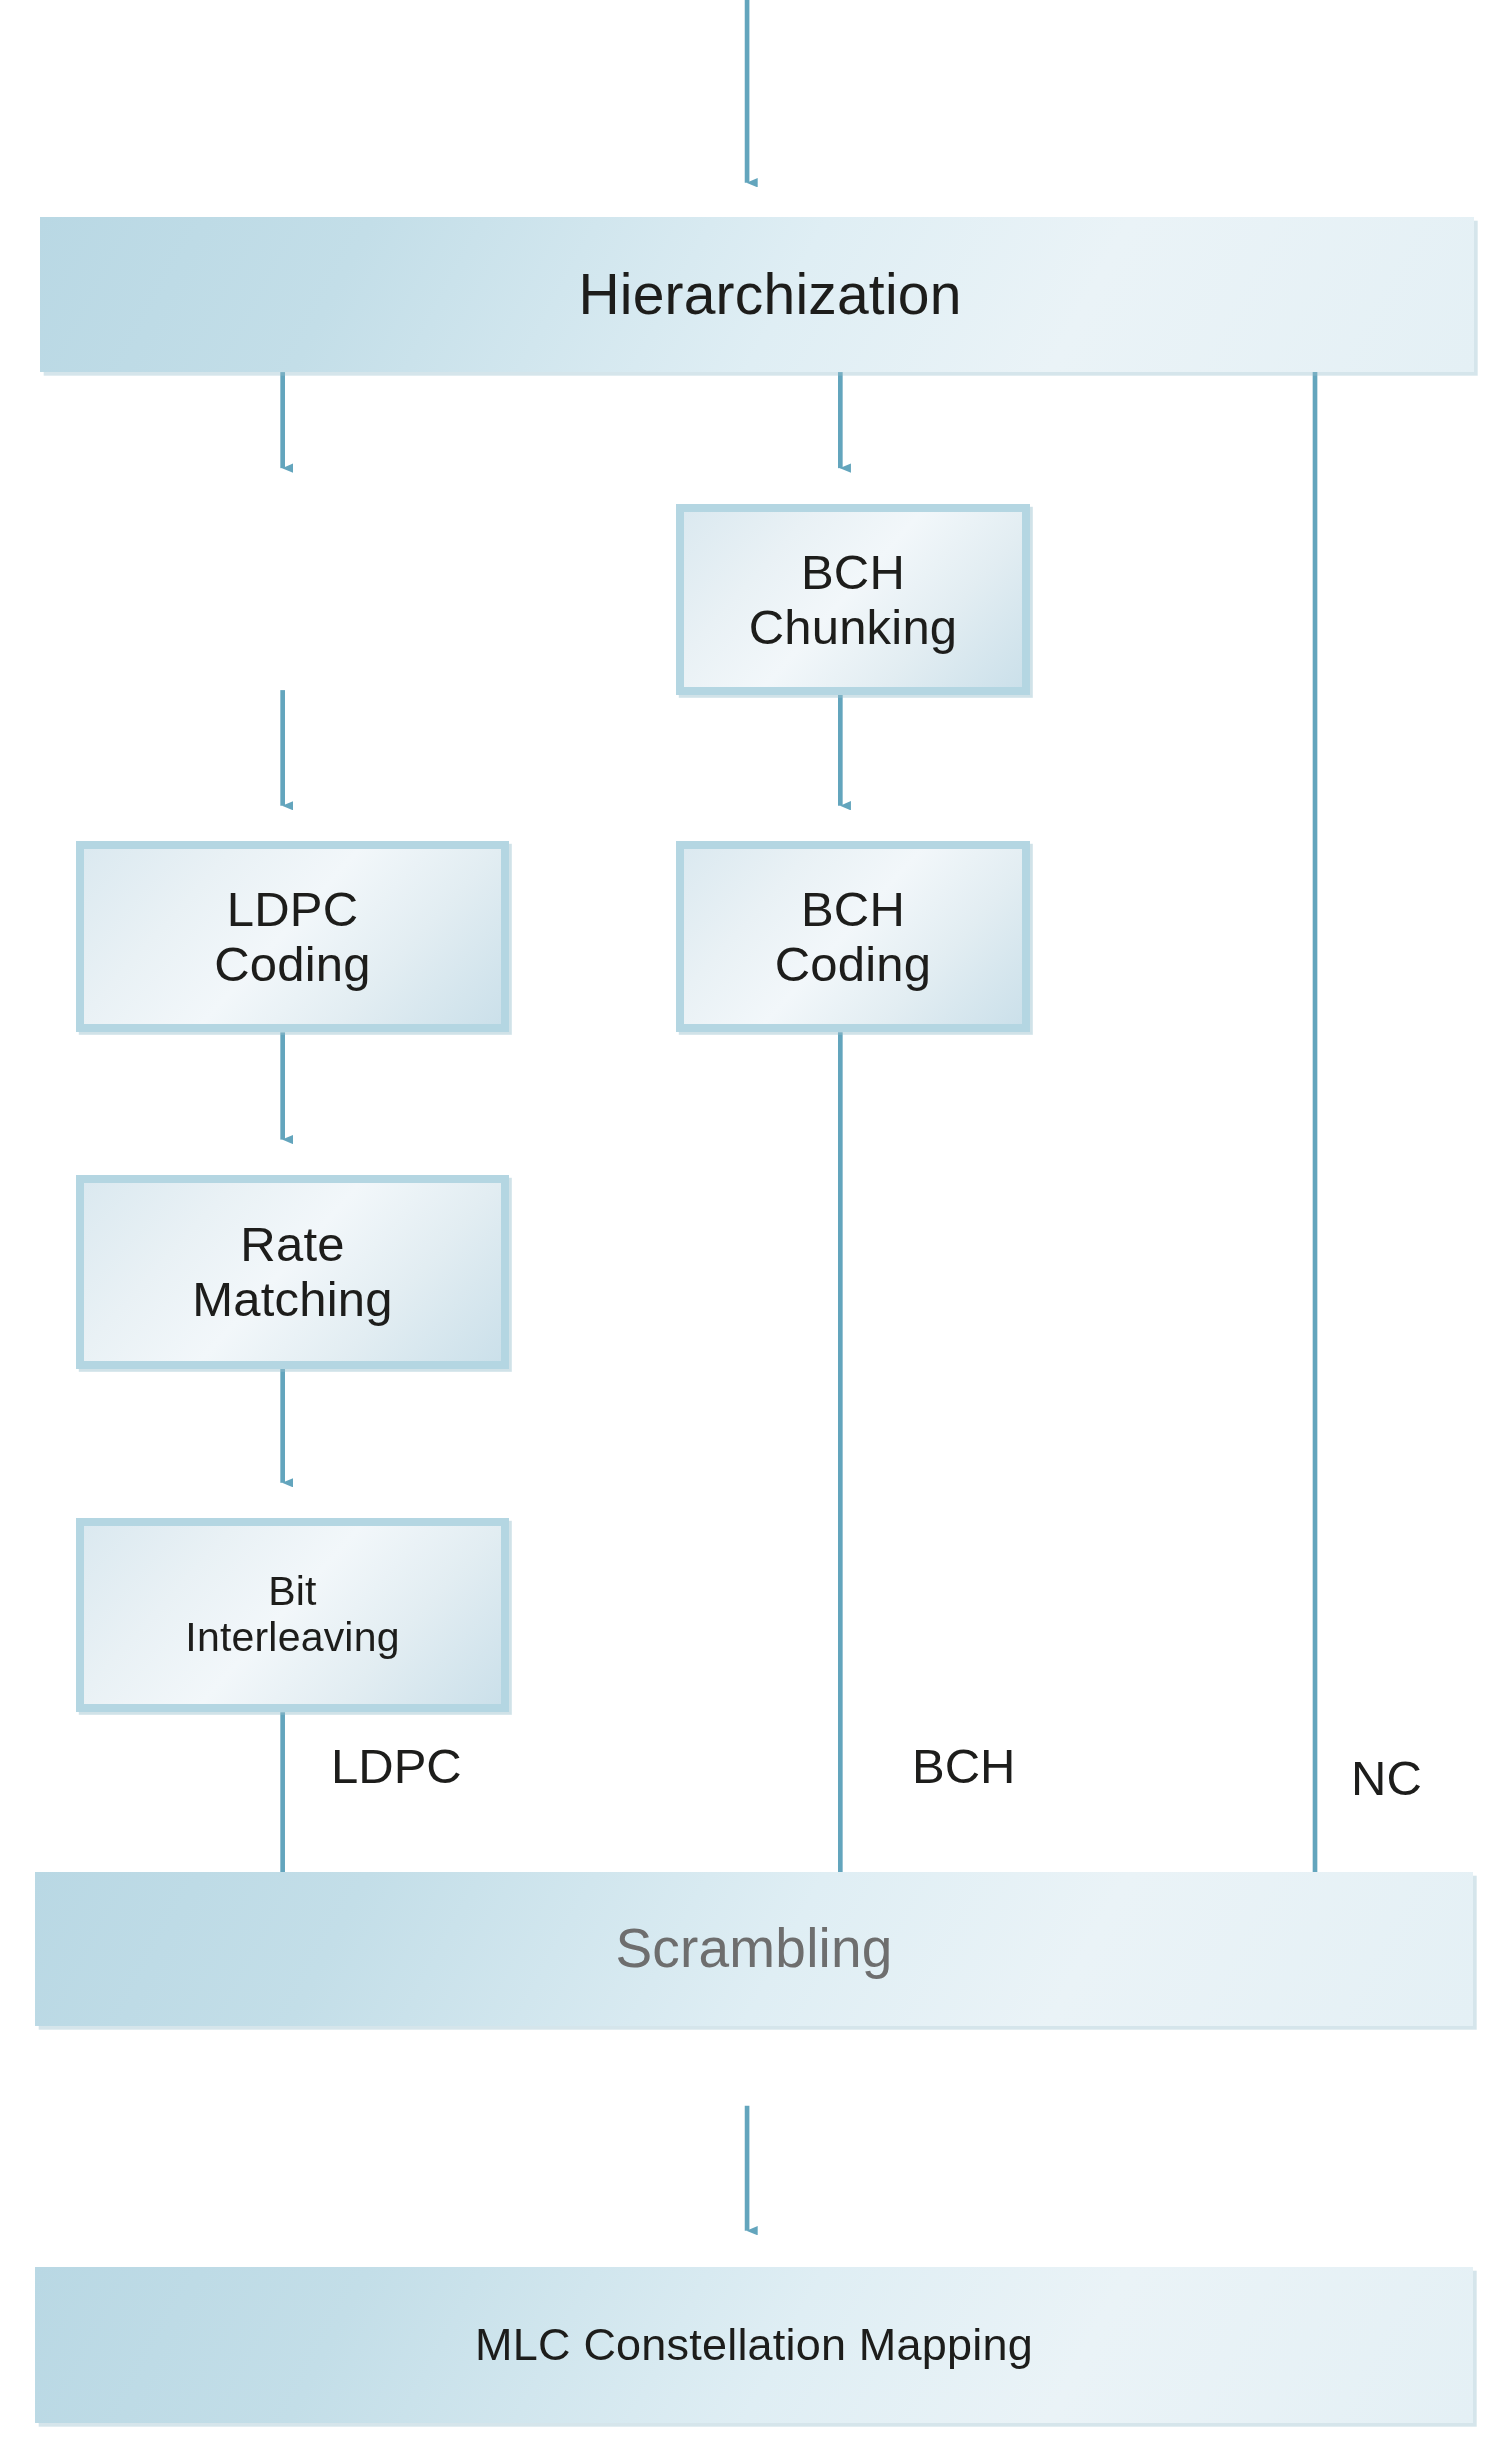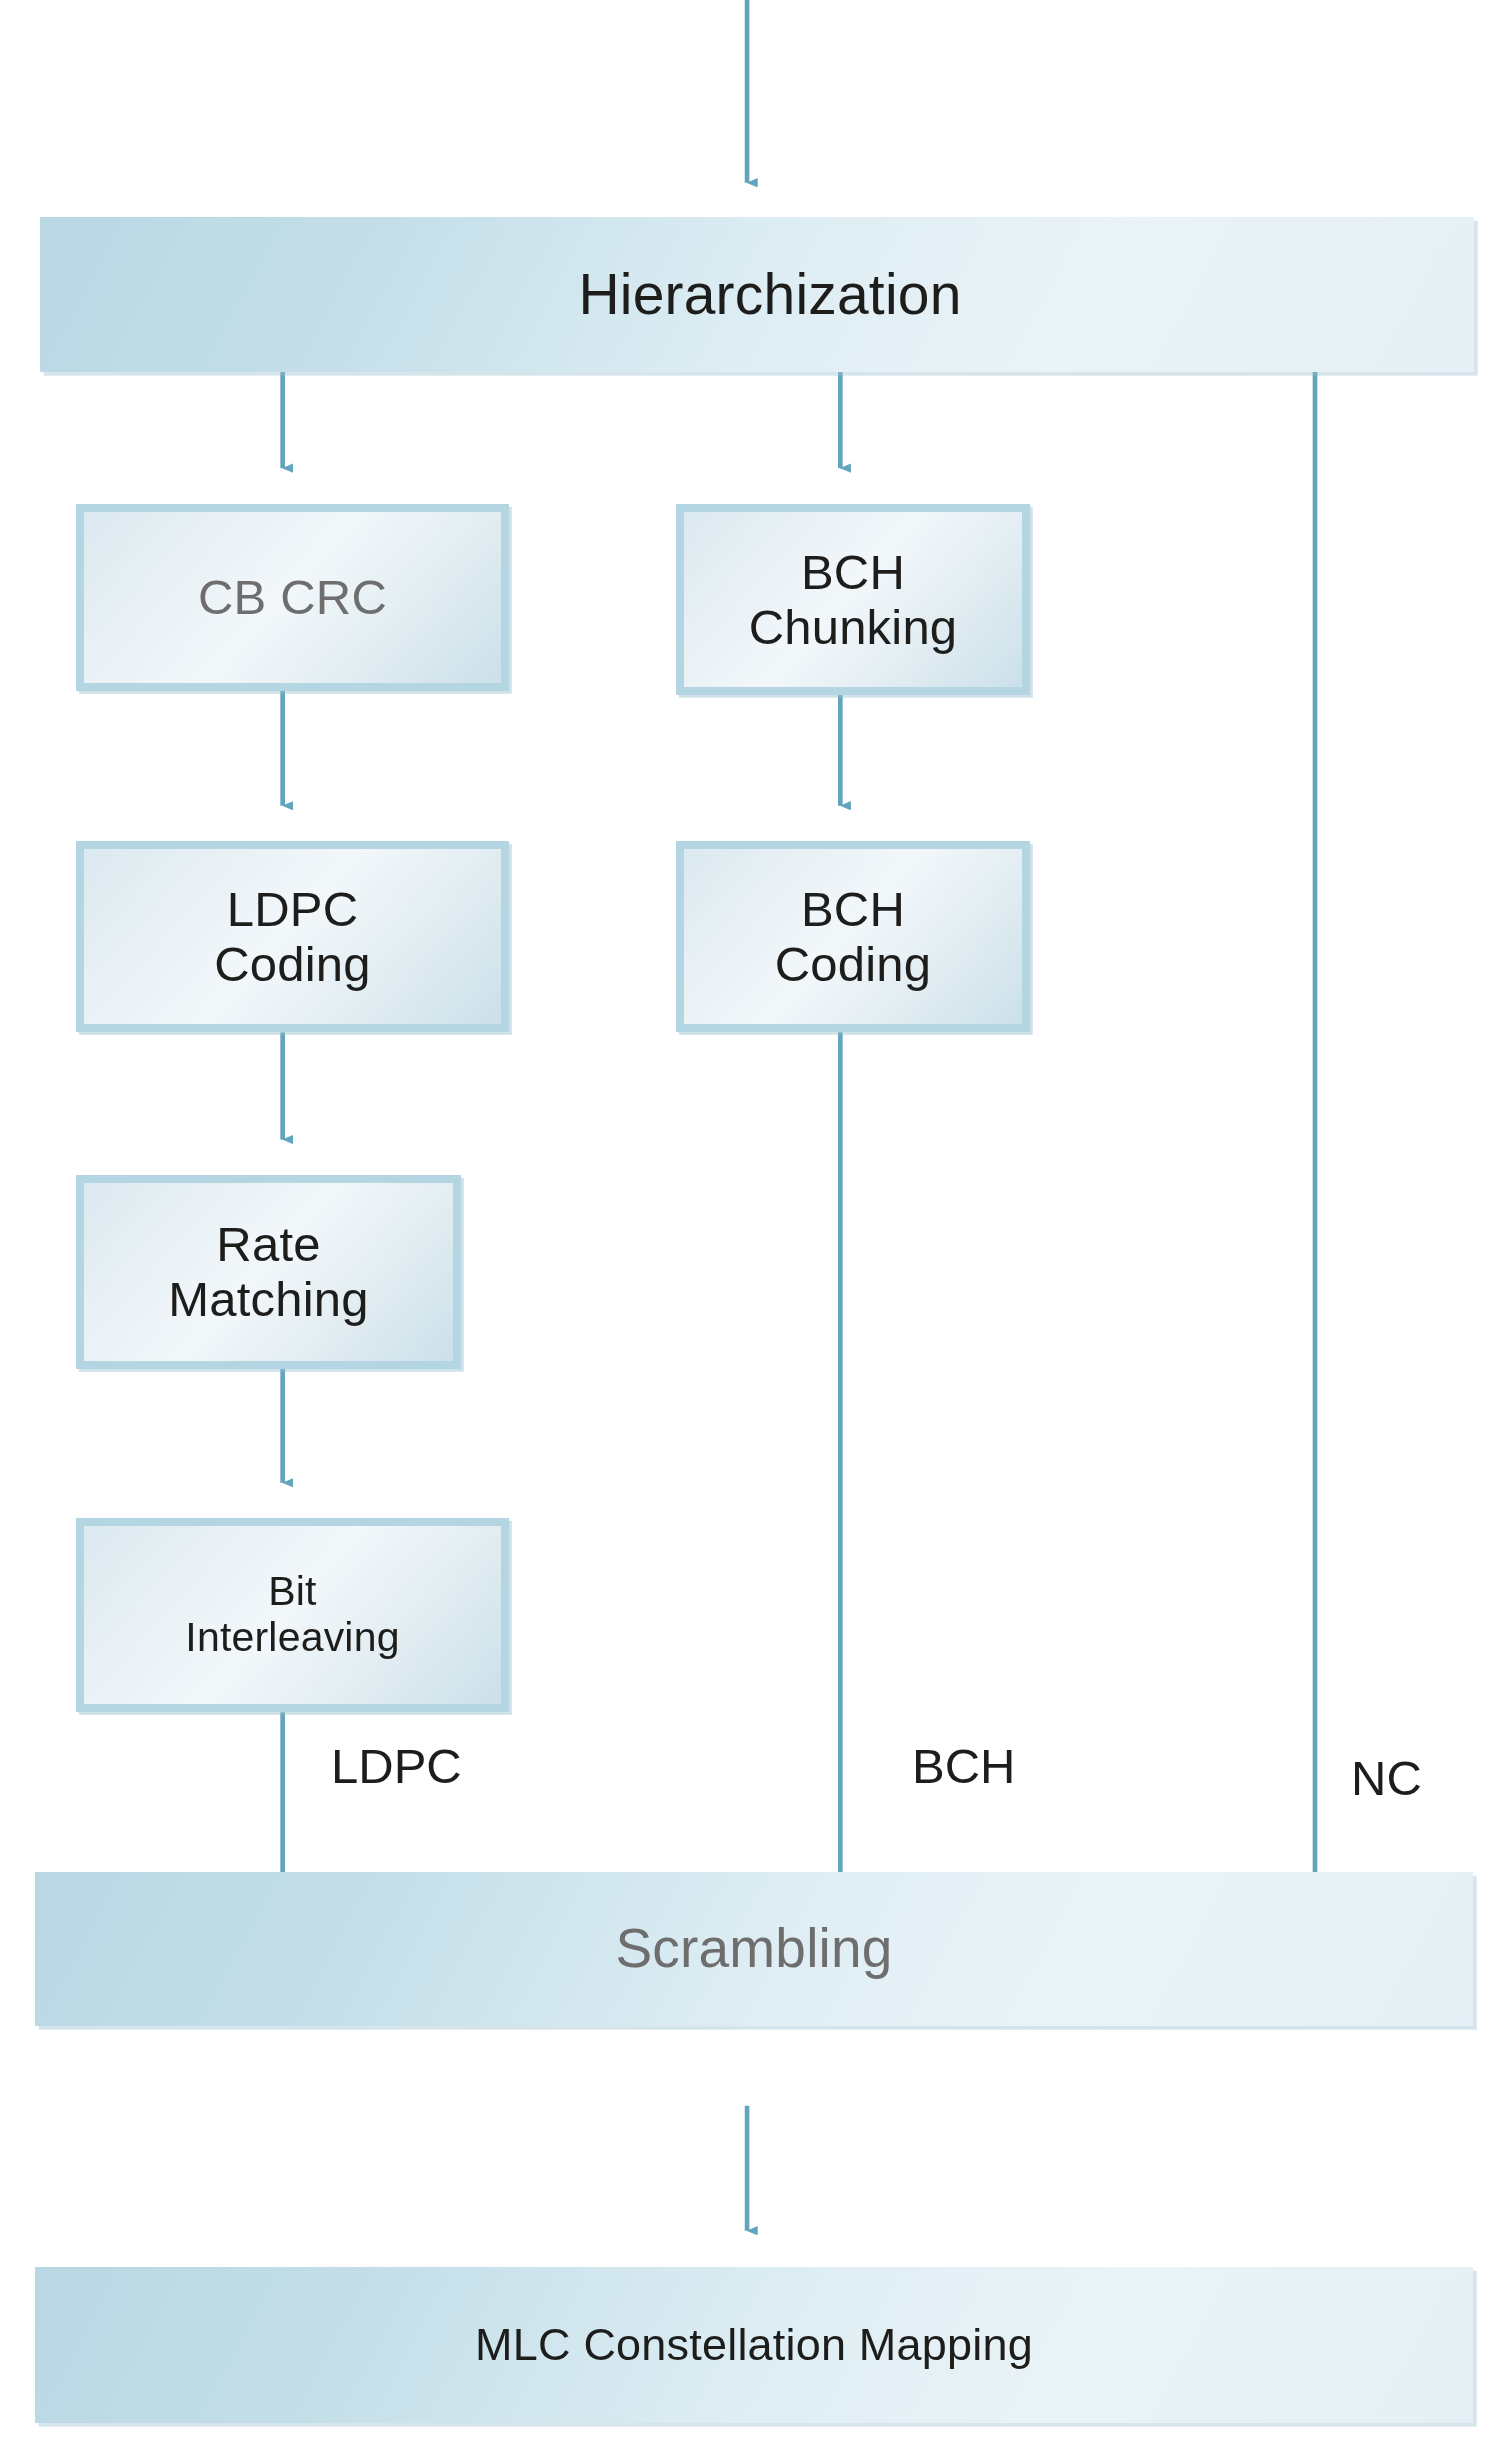--- a/index.html
+++ b/index.html
@@ -89,32 +89,31 @@
       <path d="M303,1836 L303,2055" marker-end="url(#ah)"></path>
 
       <path d="M901,1107 L901,2055" marker-end="url(#ah)"></path>
 
       <path d="M801,2258 L801,2392" marker-end="url(#ah)"></path>
     </g>
   </svg>
 
   <div class="node wide" style="left:40px; top:217px; width:1434px; height:155px; font-size:57px;padding-left:26px;">Hierarchization</div>
 
-  <div class="node muted" style="left:76px; top:504px; width:433px; height:187px; font-size:49px;">CB CRC</div>
 
   <div class="node" style="left:676px; top:504px; width:354px; height:191px; font-size:49px;">BCH
 Chunking</div>
 
   <div class="node" style="left:76px; top:841px; width:433px; height:191px; font-size:49px;">LDPC
 Coding</div>
 
   <div class="node" style="left:676px; top:841px; width:354px; height:191px; font-size:49px;">BCH
 Coding</div>
 
-  <div class="node" style="left:76px; top:1175px; width:385px; height:194px; font-size:49px;">Rate
+  <div class="node" style="left:76px; top:1175px; width:433px; height:194px; font-size:49px;">Rate
 Matching</div>
 
   <div class="node" style="left:76px; top:1518px; width:433px; height:194px; font-size:41px;">Bit
 Interleaving</div>
 
   <div class="node wide muted" style="left:35px; top:1872px; width:1438px; height:154px; font-size:55px;">Scrambling</div>
 
   <div class="node wide" style="left:35px; top:2267px; width:1438px; height:156px; font-size:45px;">MLC Constellation Mapping</div>
 
   <div class="edge-label" style="left:331px; top:1742px; font-size:49px;">LDPC</div>

